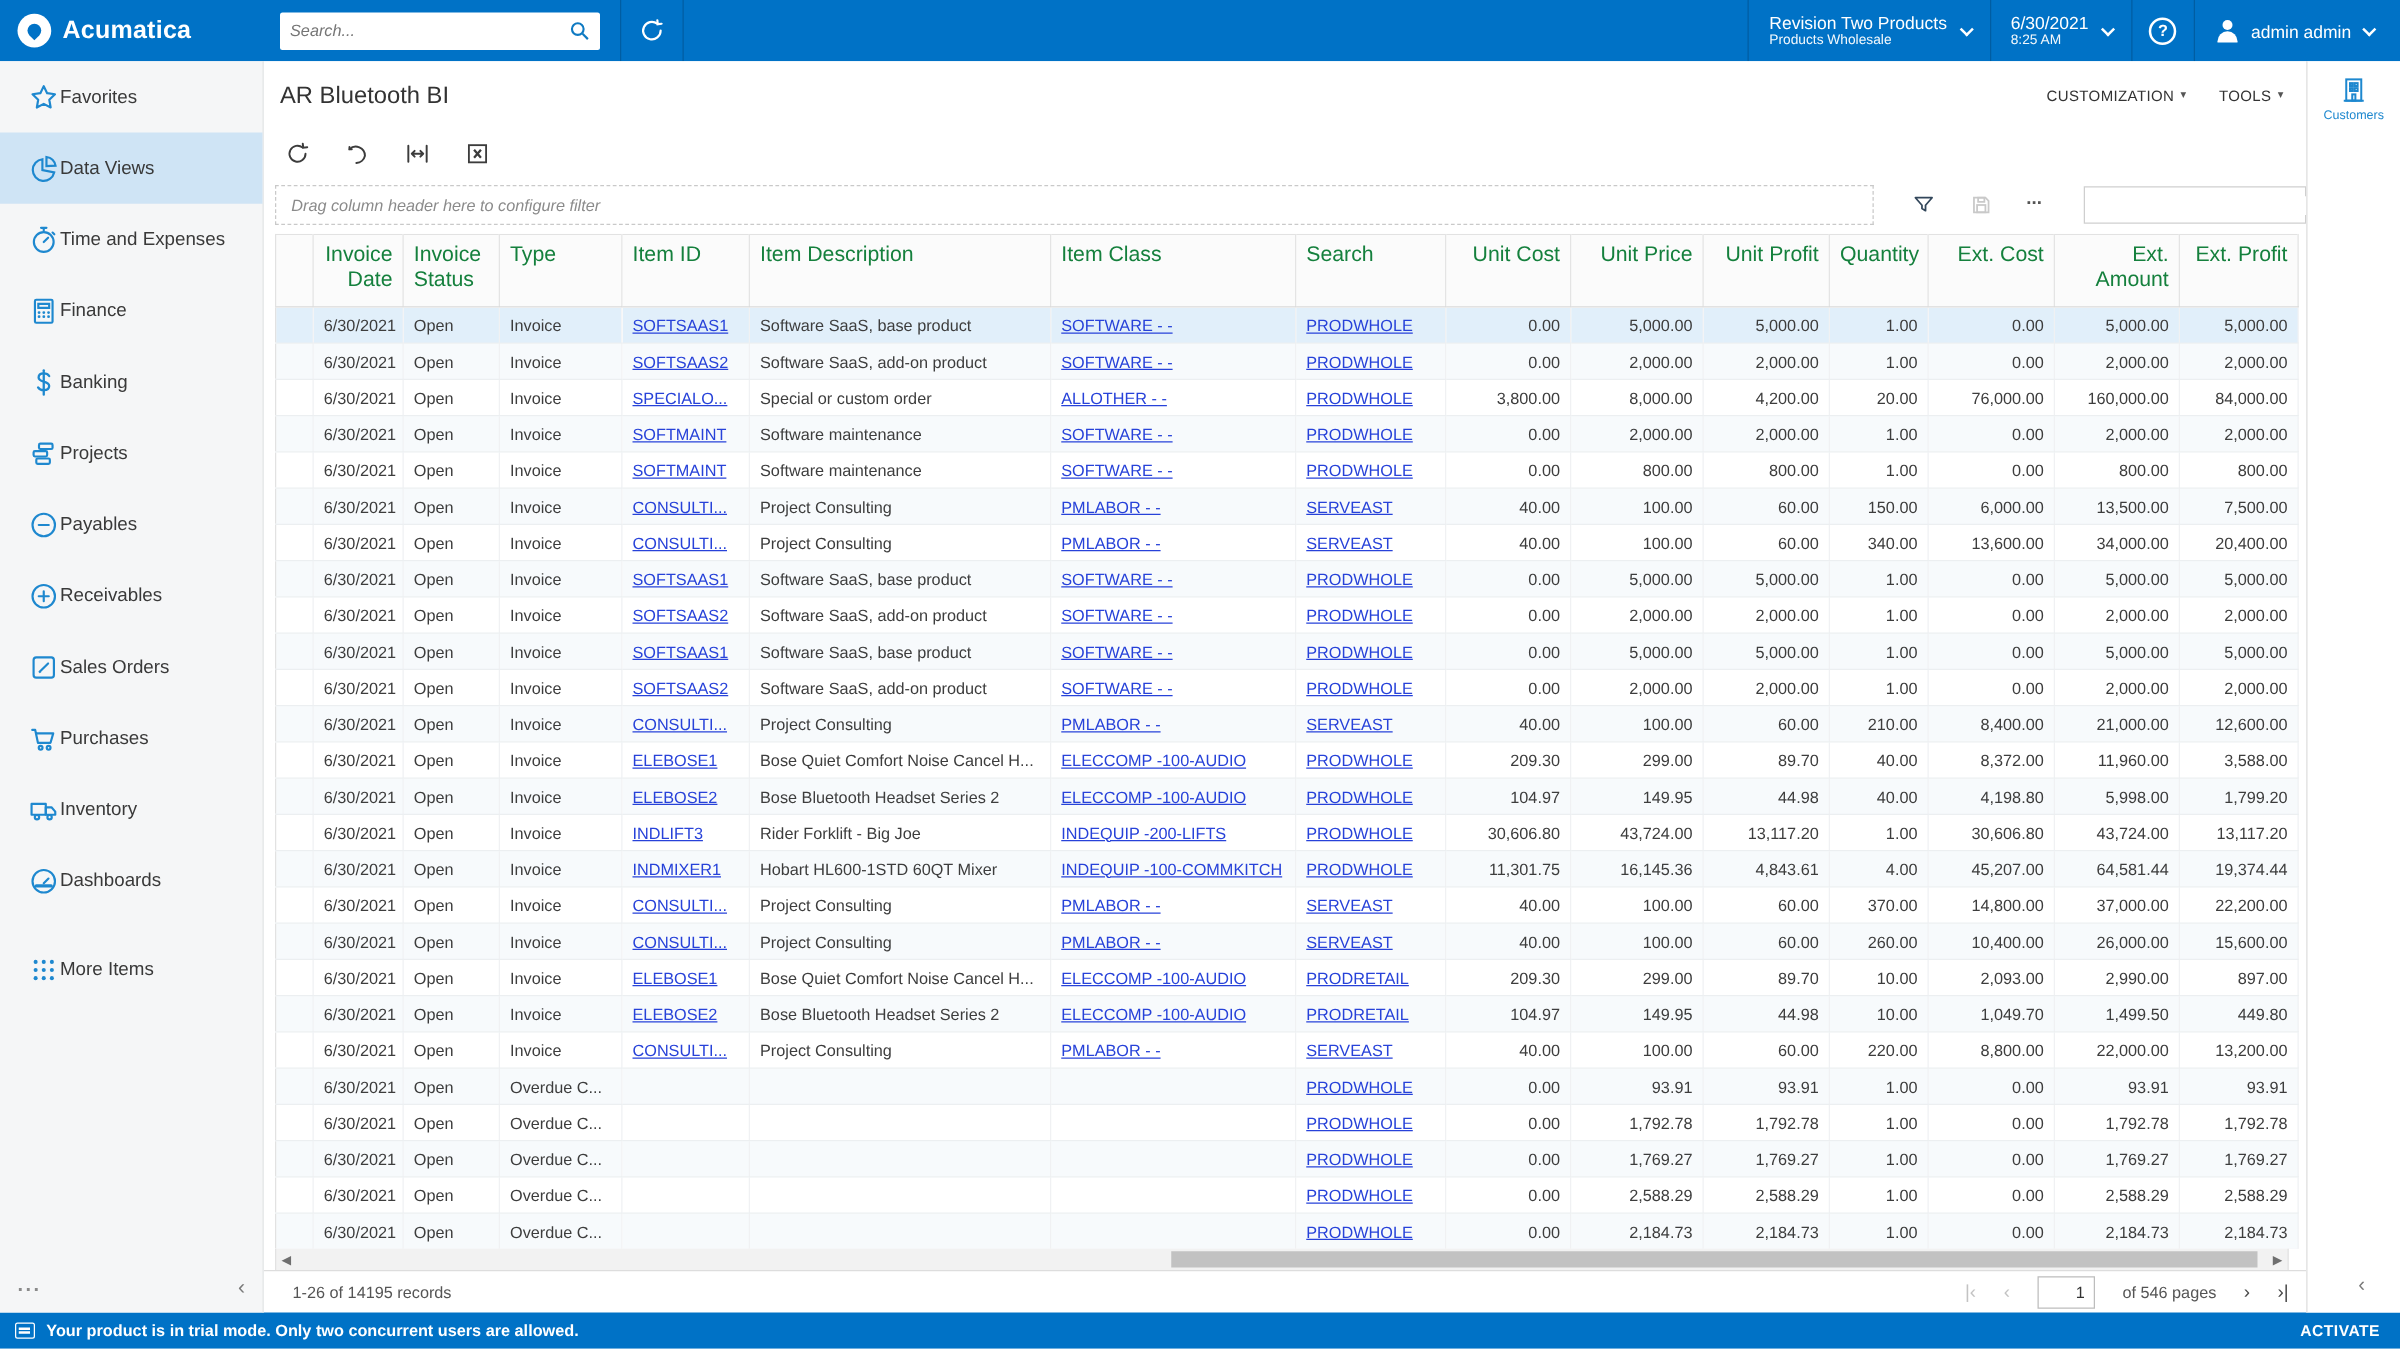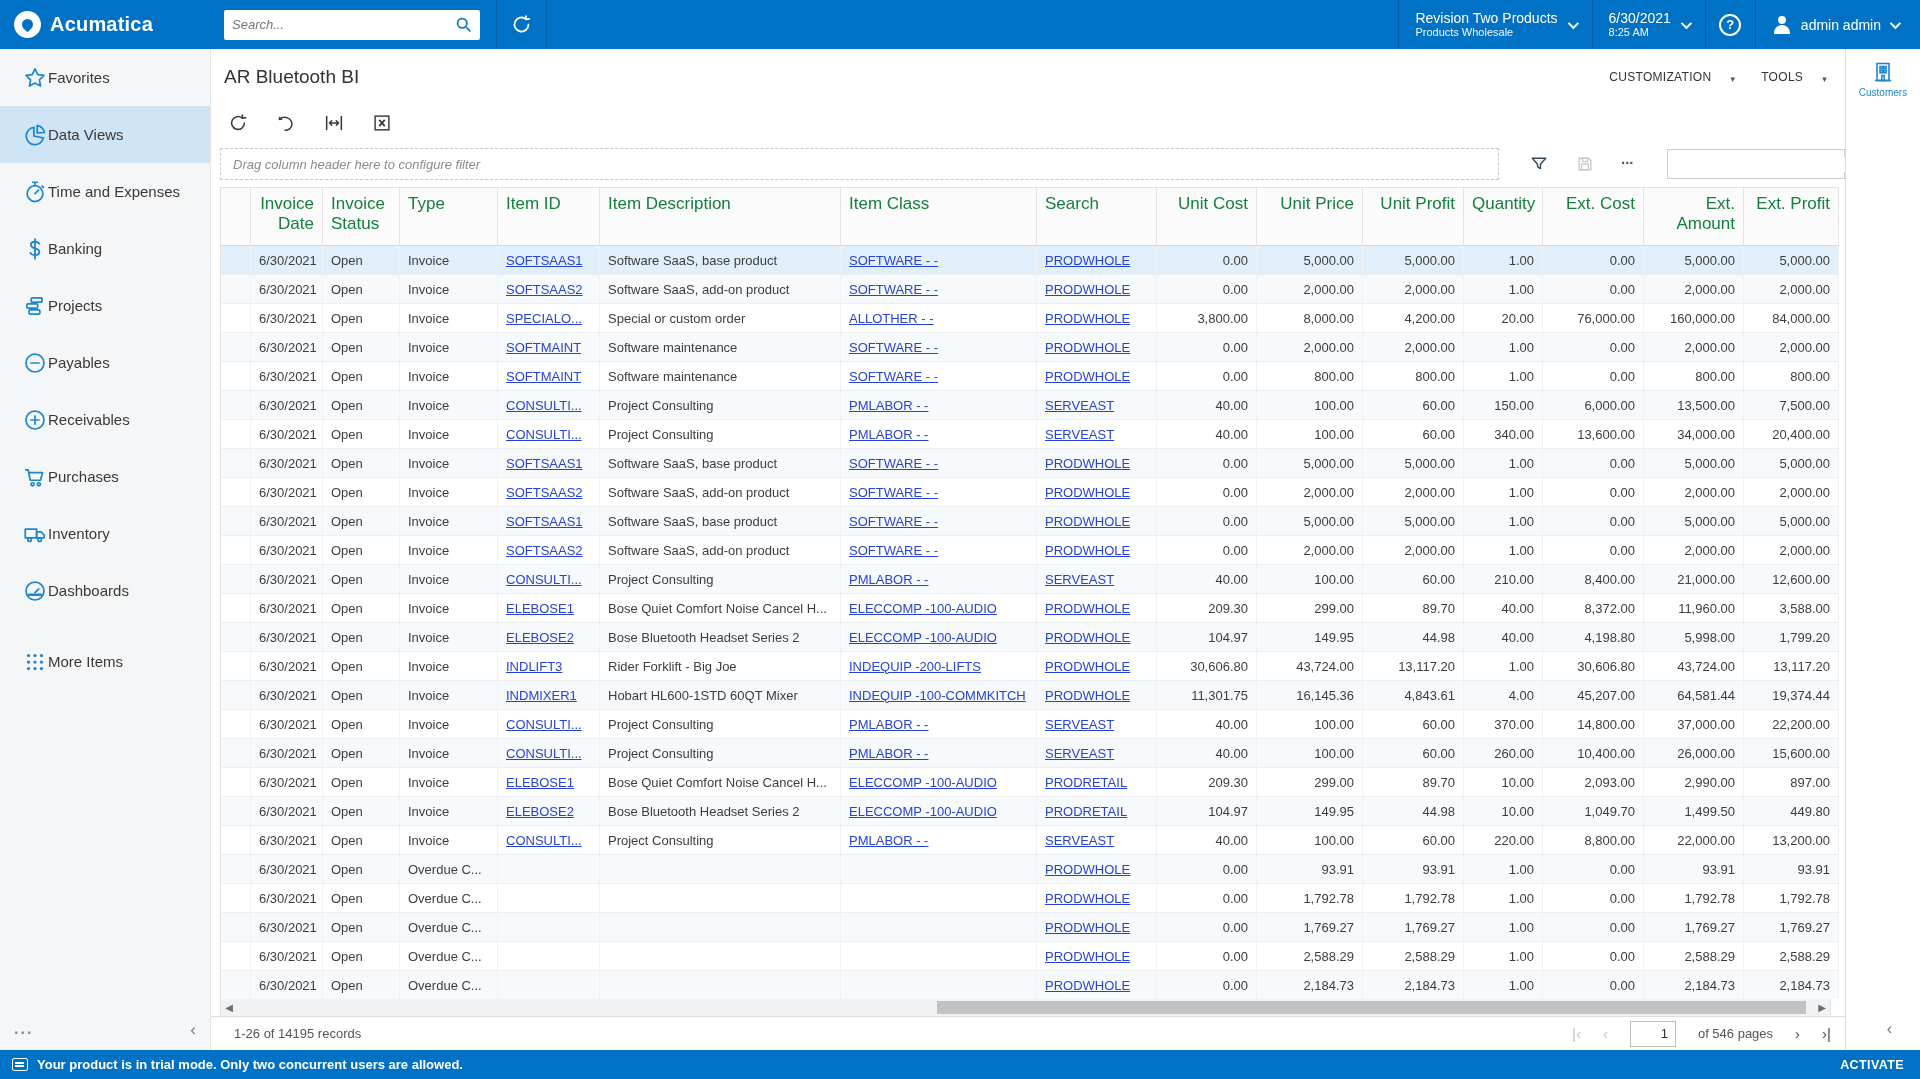--- a/index.html
+++ b/index.html
@@ -51,21 +51,21 @@
   .sidebar-footer { position:absolute; bottom:10px; left:0; width:100%; display:flex;
     justify-content:space-between; padding:0 14px; color:#8a8a8a; }
   .dots3 { font-size:16px; font-weight:bold; letter-spacing:2px; cursor:pointer; }
   .collapse-ch { font-size:17px; cursor:pointer; color:#7a7a7a; }
 
   
   .main { flex:1; min-width:0; display:flex; flex-direction:column; background:#fff; }
   .page-header { height:56px; flex:0 0 56px; display:flex; align-items:center; padding:0 18px 0 13px; }
   .page-title { font-size:19px; color:#333; }
   .ph-right { margin-left:auto; display:flex; align-items:center; gap:26px; }
-  .menu-btn { font-size:12px; color:#333; letter-spacing:.3px; cursor:pointer; display:flex; align-items:flex-end; gap:19px;}
+  .menu-btn { font-size:12px; color:#333; letter-spacing:.3px; cursor:pointer; display:flex; align-items:flex-start; gap:5px;}
   .tri { font-size:9px; color:#555; }
   .toolbar { height:36px; flex:0 0 36px; display:flex; align-items:center; gap:26px; padding-left:16px; }
   .tool-btn { width:22px; height:22px; color:#3c3c3c; cursor:pointer; }
   .tool-btn svg { width:22px; height:22px; display:block; }
 
   
   .filter-row { height:46px; flex:0 0 46px; display:flex; align-items:center; padding-left:9px; }
   .filter-drop { width:1286px; height:32px; border:1px dashed #c9c9c9; display:flex; align-items:center;
     padding:0 12px; font-size:13px; font-style:italic; color:#8b8b8b; background:#fff; }
   .filter-icons { display:flex; align-items:center; gap:26px; margin-left:30px; }
@@ -208,20 +208,30 @@
           <span class="nav-ic">
             <svg viewBox="0 0 24 24" fill="none" stroke="currentColor" stroke-width="1.6" stroke-linecap="round">
               <circle cx="12" cy="13.5" r="7.3"></circle>
               <path d="M10 3h4M12 5v-2M12 13.5l3.2-3.2M18.5 6.5l1.3 1.3"></path>
             </svg>
           </span>
           <span class="nav-label">Time and Expenses</span>
         </div>
         <div class="nav-item">
           <span class="nav-ic">
+            <svg viewBox="0 0 24 24" fill="none" stroke="currentColor" stroke-width="1.6">
+              <rect x="5.5" y="3.5" width="13" height="17" rx="1"></rect>
+              <path d="M8 6.5h8v3H8z"></path>
+              <path d="M8.5 13h.1M12 13h.1M15.5 13h.1M8.5 16h.1M12 16h.1M15.5 16h.1" stroke-width="2" stroke-linecap="round"></path>
+            </svg>
+          </span>
+          <span class="nav-label">Finance</span>
+        </div>
+        <div class="nav-item">
+          <span class="nav-ic">
             <svg viewBox="0 0 24 24" fill="none" stroke="currentColor" stroke-width="1.7" stroke-linecap="round">
               <path d="M16 7.2c-.8-1.3-2.2-1.9-4-1.9-2.2 0-3.8 1.1-3.8 3 0 4 7.8 2.1 7.8 6.3 0 2-1.7 3.1-4 3.1-2 0-3.4-.8-4.2-2.1"></path>
               <path d="M12 3v18"></path>
             </svg>
           </span>
           <span class="nav-label">Banking</span>
         </div>
         <div class="nav-item">
           <span class="nav-ic">
             <svg viewBox="0 0 24 24" fill="none" stroke="currentColor" stroke-width="1.6">
@@ -242,20 +252,29 @@
           <span class="nav-label">Payables</span>
         </div>
         <div class="nav-item">
           <span class="nav-ic">
             <svg viewBox="0 0 24 24" fill="none" stroke="currentColor" stroke-width="1.6" stroke-linecap="round">
               <circle cx="12" cy="12" r="8.3"></circle>
               <path d="M8.3 12h7.4M12 8.3v7.4"></path>
             </svg>
           </span>
           <span class="nav-label">Receivables</span>
+        </div>
+        <div class="nav-item">
+          <span class="nav-ic">
+            <svg viewBox="0 0 24 24" fill="none" stroke="currentColor" stroke-width="1.6" stroke-linecap="round">
+              <rect x="4.5" y="4.5" width="15" height="15" rx="2"></rect>
+              <path d="M9 15.2l6.2-6.2M9 15.2l-.4.5.5-.4z"></path>
+            </svg>
+          </span>
+          <span class="nav-label">Sales Orders</span>
         </div>
         <div class="nav-item">
           <span class="nav-ic">
             <svg viewBox="0 0 24 24" fill="none" stroke="currentColor" stroke-width="1.6" stroke-linecap="round" stroke-linejoin="round">
               <path d="M3.5 5.5h2.2l2 9.5h9.3l2-7H7"></path>
               <circle cx="9.7" cy="18.7" r="1.4"></circle>
               <circle cx="15.6" cy="18.7" r="1.4"></circle>
             </svg>
           </span>
           <span class="nav-label">Purchases</span>

